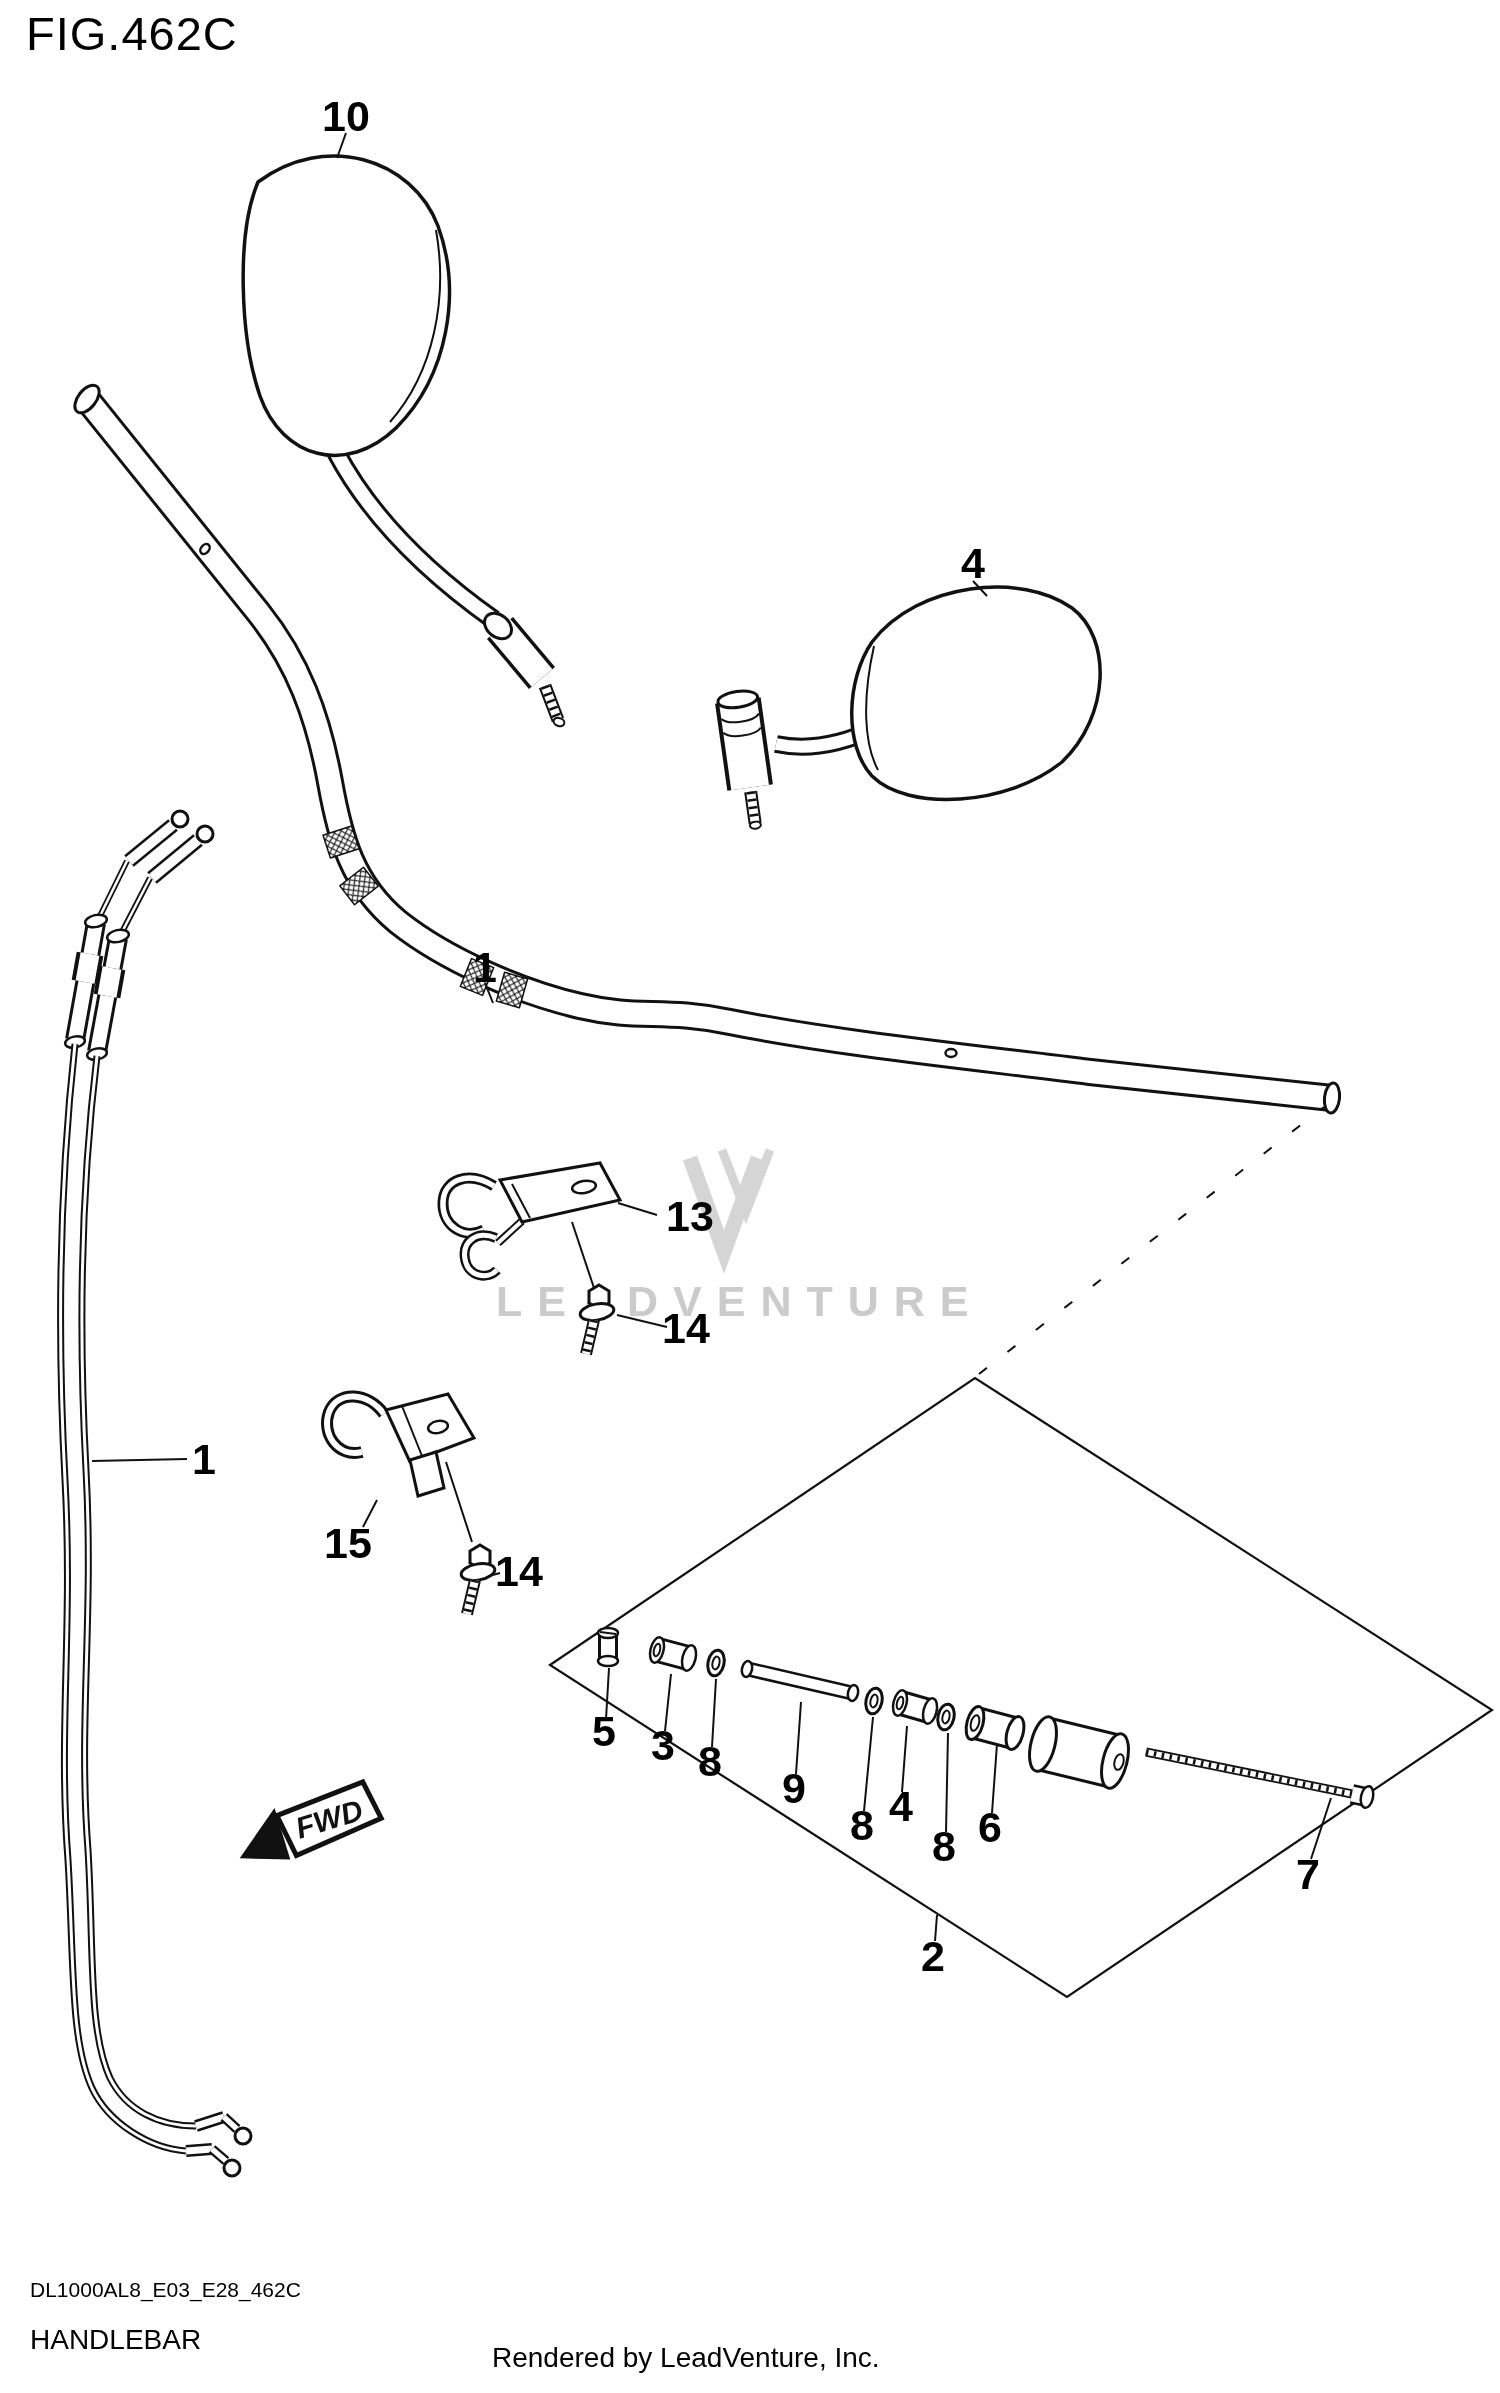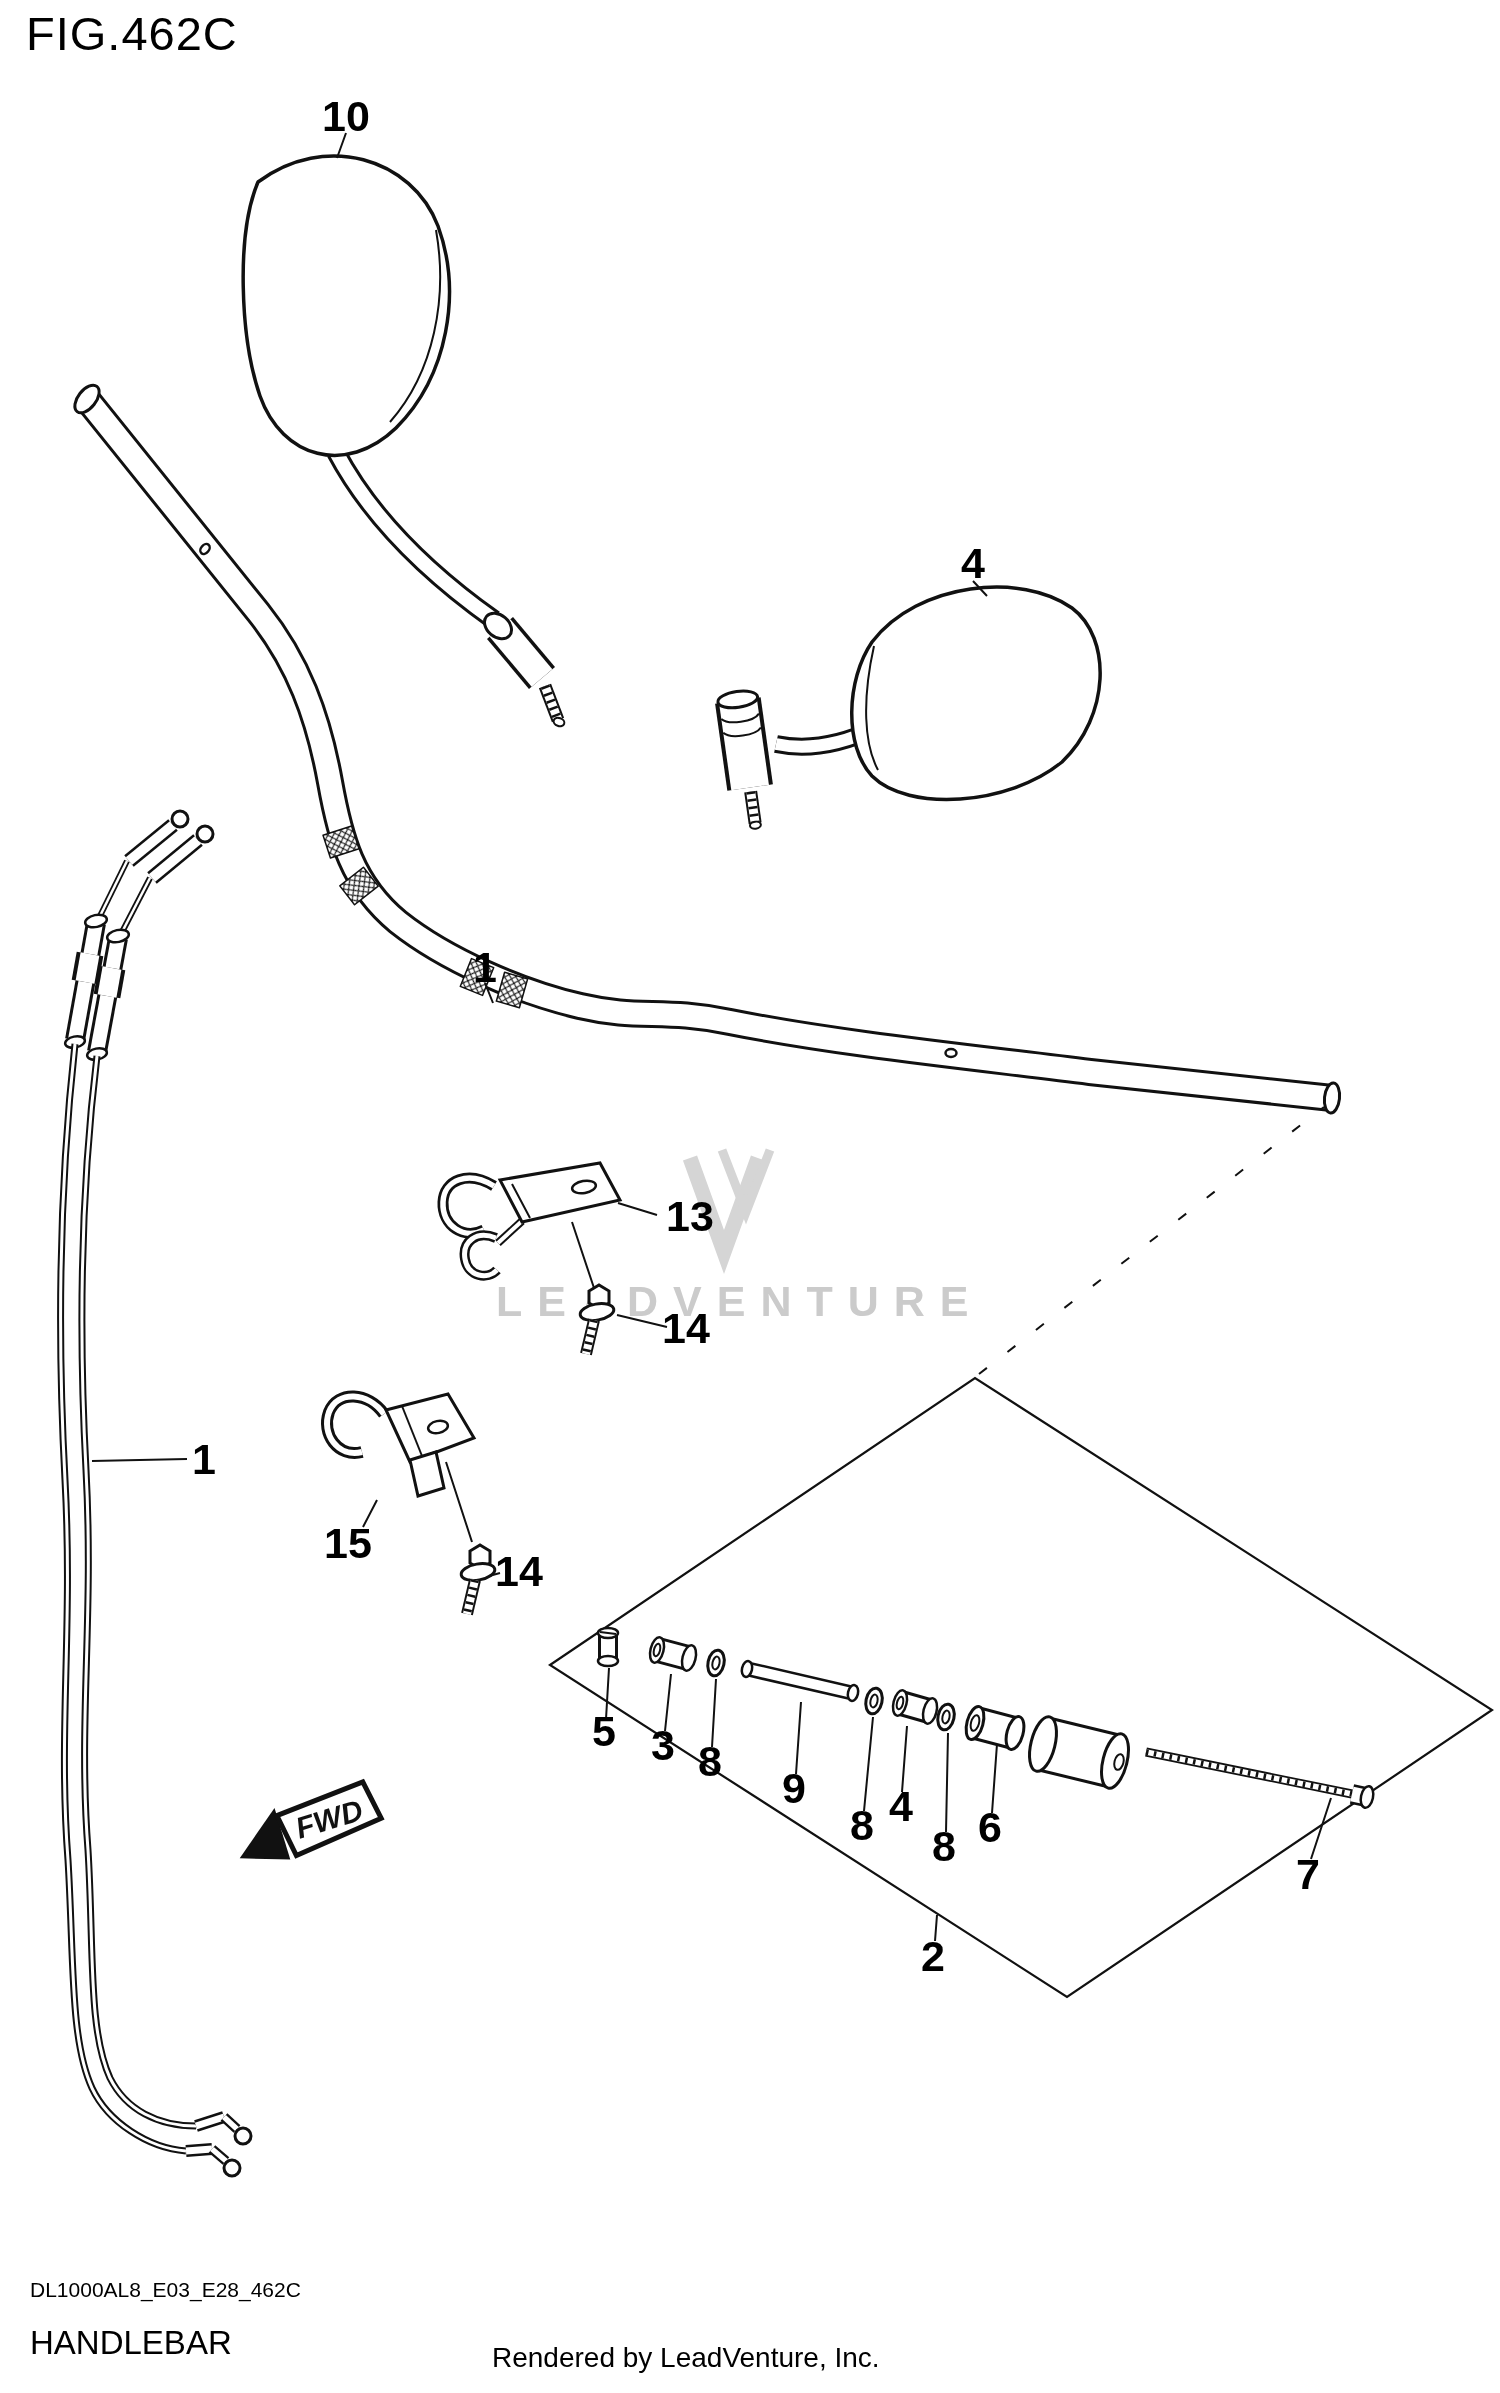--- a/index.html
+++ b/index.html
@@ -2,21 +2,21 @@
 <html><head>
 <meta charset="utf-8">
 <style>
   html,body{margin:0;padding:0;background:#ffffff;}
   .page{position:relative;width:1500px;height:2393px;background:#ffffff;
         font-family:"Liberation Sans",sans-serif;overflow:hidden;color:#000;}
   svg.art{position:absolute;left:0;top:0;}
   .fig-title{position:absolute;left:26px;top:6px;font-size:47px;font-weight:400;letter-spacing:1px;}
   .callout{position:absolute;transform:translate(-50%,-50%);font-size:43px;font-weight:700;line-height:1;cursor:pointer;}
   .footer-code{position:absolute;left:30px;top:2278px;font-size:21px;}
-  .footer-name{position:absolute;left:30px;top:2324px;font-size:33px;}
+  .footer-name{position:absolute;left:30px;top:2324px;font-size:28px;}
   .footer-credit{position:absolute;left:468px;top:2342px;font-size:28px;margin-left:24px;}
 </style>
 </head>
 <body>
 
 <div class="page">
 
   <svg class="art" width="1500" height="2393" viewBox="0 0 1500 2393">
     <defs>
       <pattern id="knurl" width="7" height="7" patternUnits="userSpaceOnUse">

